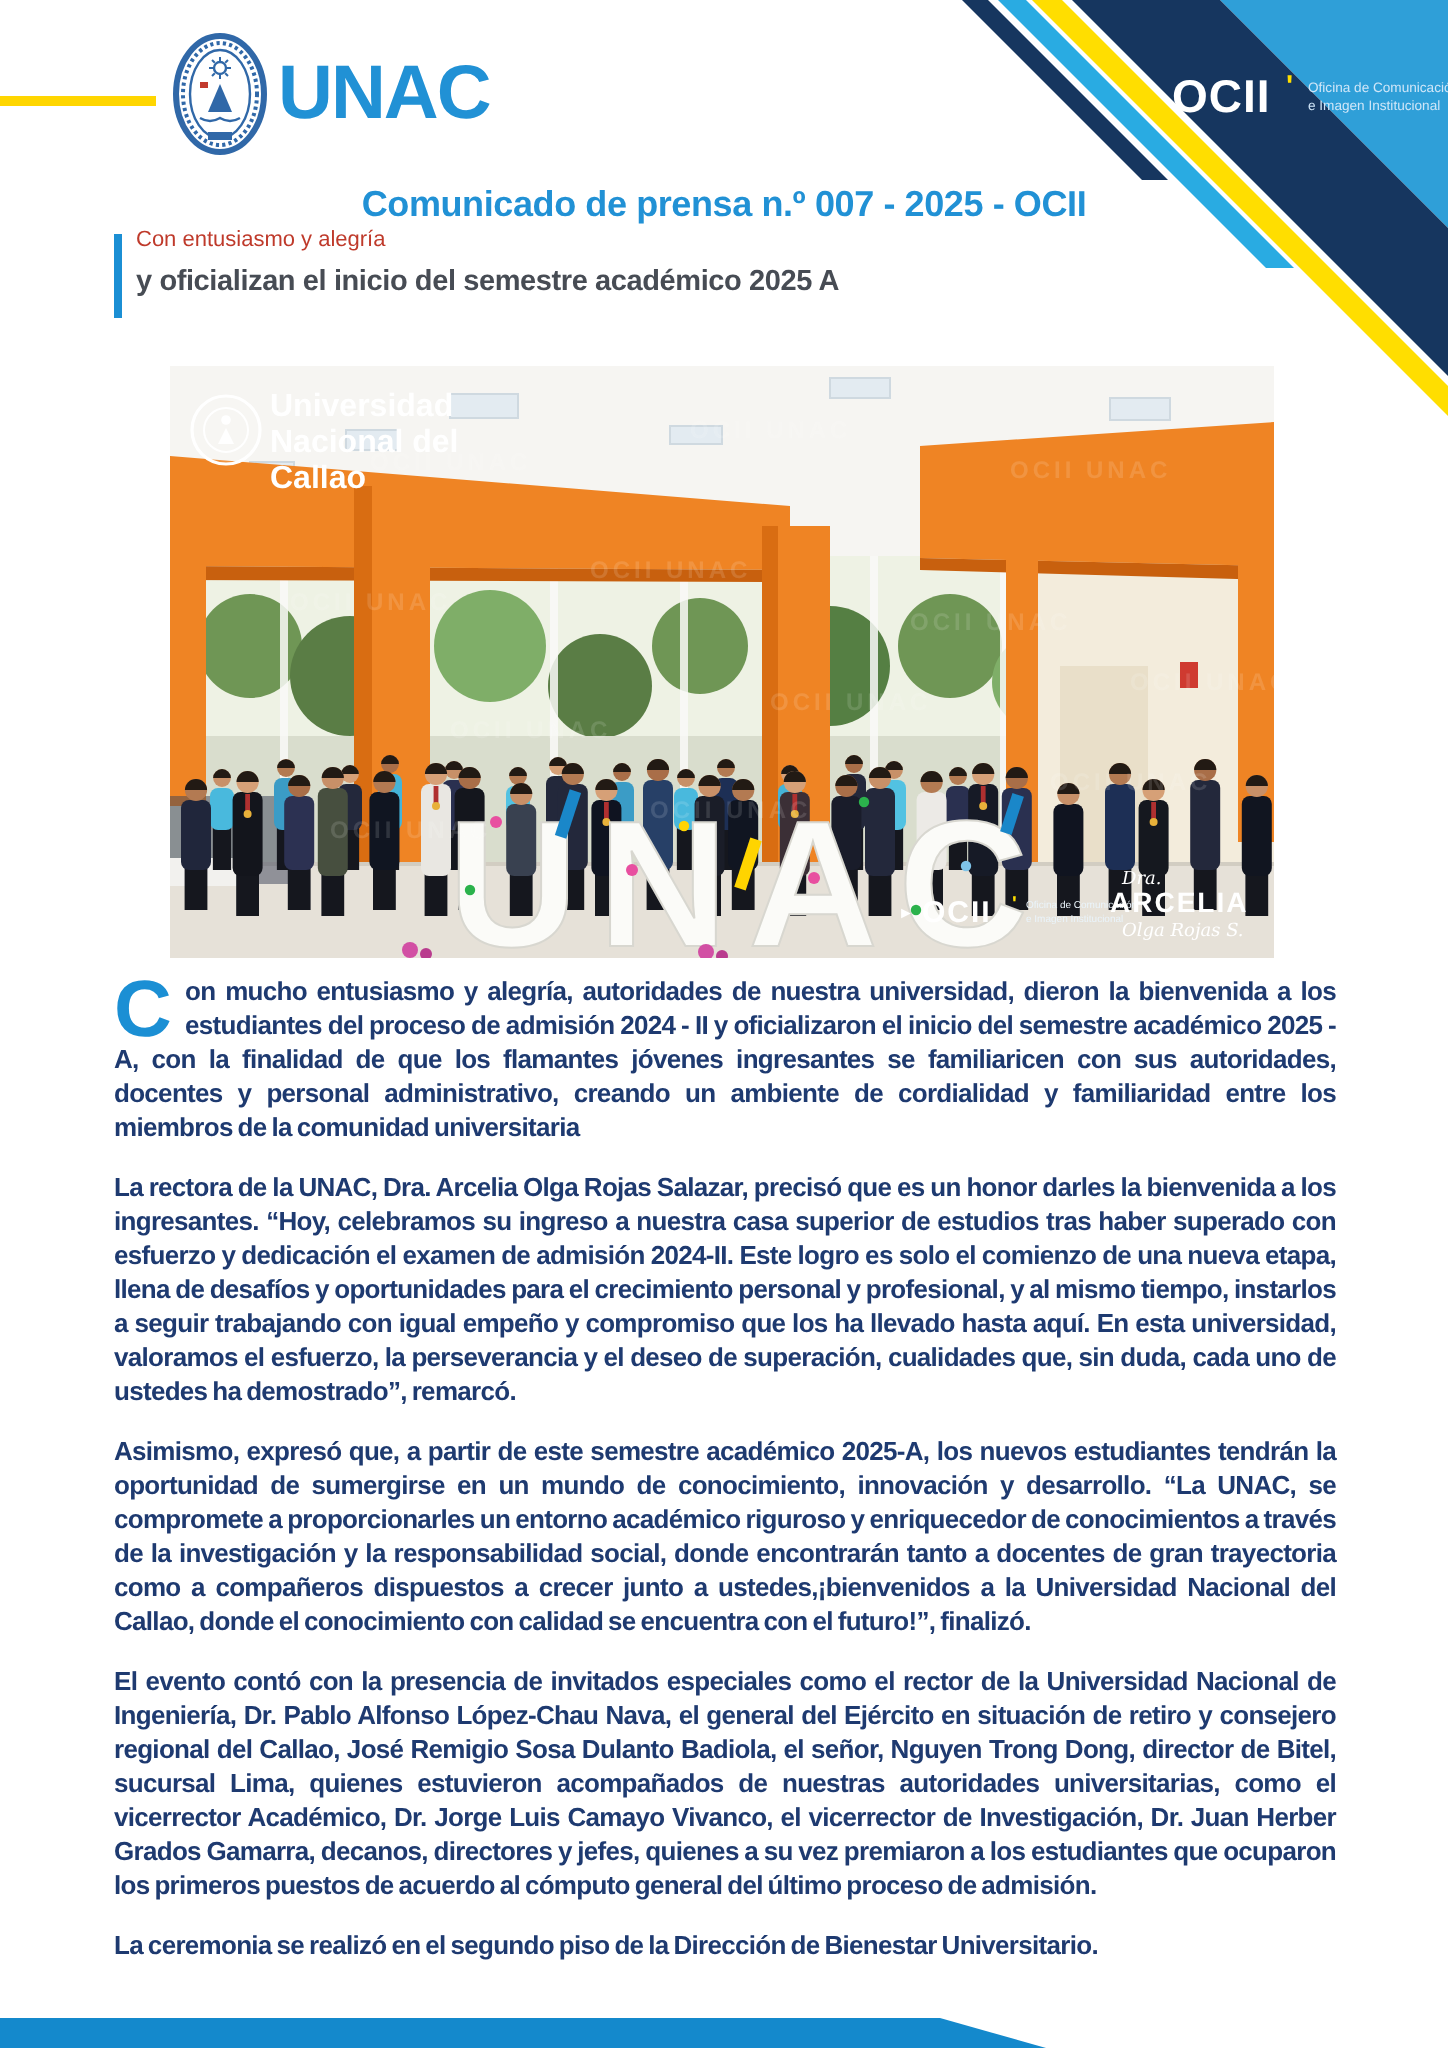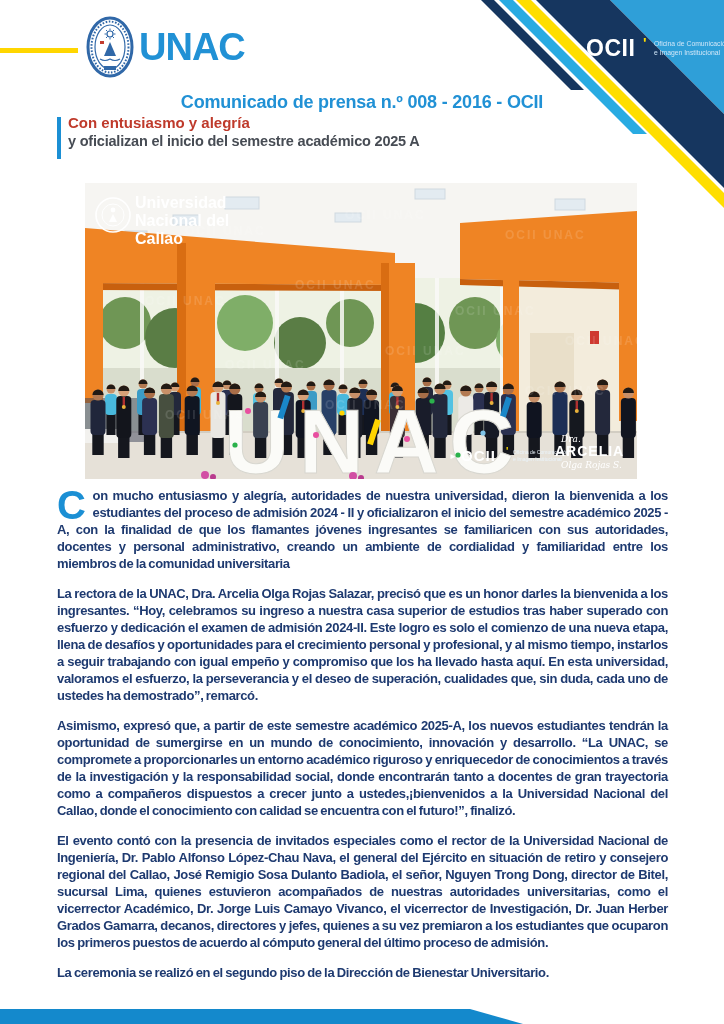--- a/index.html
+++ b/index.html
@@ -16,21 +16,21 @@
     color:#2191d5;letter-spacing:-1px;
   }
   .corner-svg{position:absolute;top:0;right:0;width:250px;height:212px;}
   .doc-title{
     position:absolute;left:0;top:92px;width:724px;text-align:center;
     font-size:18px;font-weight:700;color:#2191d5;letter-spacing:-.2px;
   }
   
   .kicker-bar{position:absolute;left:57px;top:117px;width:4px;height:42px;background:#1b8fd4;}
   .kicker{
-    position:absolute;left:68px;top:114px;font-size:15px;font-weight:700;color:#bf3a2b;
+    position:absolute;left:68px;top:114px;font-size:11px;font-weight:400;color:#bf3a2b;
   }
   .headline{
     position:absolute;left:68px;top:130px;width:600px;color:#474c54;
     font-size:14.5px;font-weight:600;line-height:23px;letter-spacing:-.2px;white-space:nowrap;
   }
   
   .photo{position:absolute;left:85px;top:183px;width:552px;height:296px;display:block;}
   
   .body-copy{
     position:absolute;left:57px;top:487px;width:611px;
@@ -83,21 +83,21 @@
         <line x1="21.4" y1="20.6" x2="20" y2="22"></line>
     </g>
     <rect x="14" y="25" width="4" height="3" fill="#c23b2e"></rect>
     <path d="M24 26 L18 40 L30 40 Z" fill="#3068a8"></path>
     <path d="M14 43 q5 3 10 0 q5 3 10 0" fill="none" stroke="#3068a8" stroke-width="1.2"></path>
     <rect x="18" y="50" width="12" height="4" fill="#3068a8"></rect>
   </svg>
 
   <div class="brand-word">UNAC</div>
 
-  <div class="doc-title">Comunicado de prensa n.º 008 - 2016 - OCII</div>
+  <div class="doc-title">Comunicado de prensa n.º 007 - 2025 - OCII</div>
 
   <div class="kicker-bar"></div>
   <div class="kicker">Con entusiasmo y alegría</div>
   <div class="headline">
     <div>y oficializan el inicio del semestre académico 2025 A</div>
   </div>
 
   <svg class="photo" viewBox="0 0 552 296">
 
     <rect x="0" y="0" width="552" height="125" fill="#f6f5f2"></rect>

